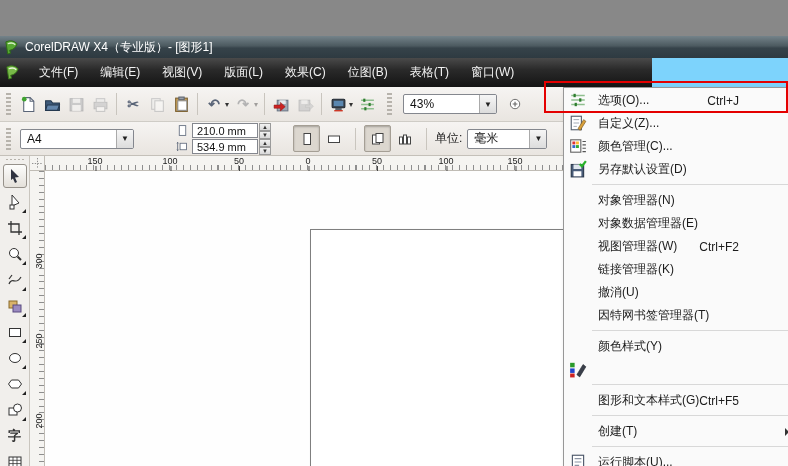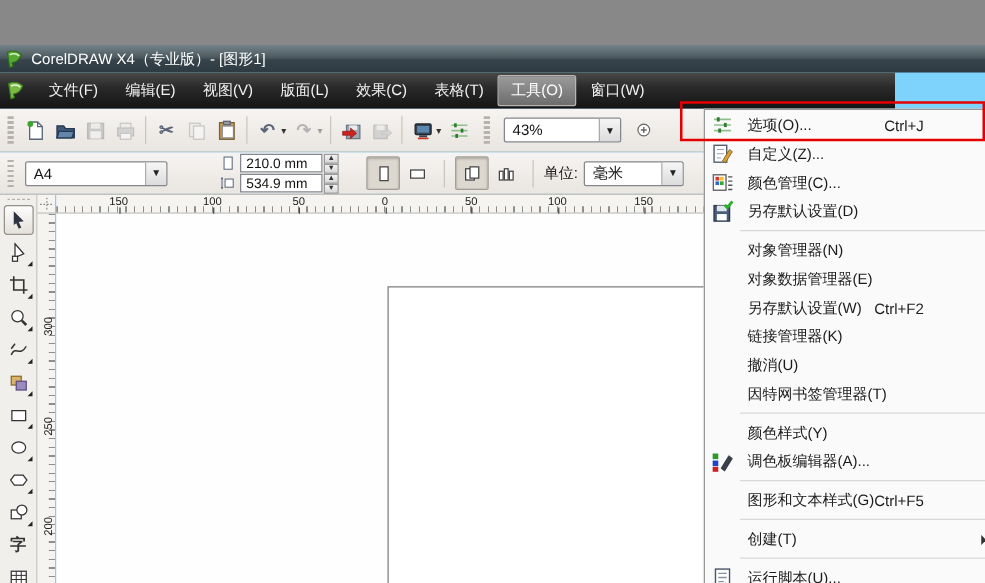--- a/index.html
+++ b/index.html
@@ -4,21 +4,21 @@
 <style>
   html,body{margin:0;padding:0;background:#888;}
   .screen{position:relative;width:788px;height:466px;overflow:hidden;
     font-family:Liberation Sans, sans-serif;background:#7dd3fc;margin-top:36px;}
   
   .titlebar{position:absolute;left:0;top:0;width:788px;height:22px;
     background:linear-gradient(180deg,#74838a 0%,#4c5a60 45%,#36434a 55%,#2e3a41 100%);
     display:flex;align-items:center;color:#fff;font-size:12px;}
   .titlebar .appicon{margin:0 6px 0 4px;}
   
-  .menubar{position:absolute;left:0;top:22px;width:716px;height:29px;
+  .menubar{position:absolute;left:0;top:22px;width:652px;height:29px;
     background:linear-gradient(180deg,#4a4a4a 0%,#2a2a2a 40%,#141414 100%);
     display:flex;align-items:center;color:#f2f2f2;font-size:12px;border-bottom:1px solid #000;}
   .menubar .appicon{margin:0 8px 0 5px;}
   .mbi{padding:4px 11px;border-radius:2px;white-space:nowrap;}
   .mbi.active{background:linear-gradient(180deg,#9b9b9b,#6d6d6d);border:1px solid #b5b5b5;
     padding:3px 10px;color:#ffffff;}
   
   .toolbar{position:absolute;left:0;top:51px;width:788px;height:35px;
     background:linear-gradient(180deg,#f6f4f2,#e9e5e0);border-bottom:1px solid #cfccc6;
     display:flex;align-items:center;padding-left:6px;box-sizing:border-box;}
@@ -116,22 +116,22 @@
       <svg width="15" height="15" viewBox="0 0 16 16">
           <path d="M2 2 q7 -3 12 2 q-2 6 -8 7 l1 3 -3 1 z" fill="#78b948" stroke="#3a7a1c" stroke-width="1"></path>
           <path d="M4 4 q5 -2 8 1" stroke="#e6f5d8" stroke-width="1.4" fill="none"></path>
         </svg>
     </span>
     <span class="mbi">文件(F)</span>
     <span class="mbi">编辑(E)</span>
     <span class="mbi">视图(V)</span>
     <span class="mbi">版面(L)</span>
     <span class="mbi">效果(C)</span>
+    <span class="mbi">位图(B)</span>
     <span class="mbi">表格(T)</span>
-    <span class="mbi active">工具(O)</span>
     <span class="mbi">窗口(W)</span>
   </div>
 
   <div class="toolbar">
     <div class="grip"></div>
     <div class="tbtn">
       <svg width="17" height="17" viewBox="0 0 16 16">
           <path d="M3.5 1.5 h6 l3.5 3.5 v9.5 h-9.5 z" fill="#fff" stroke="#5a6578"></path>
           <path d="M9.5 1.5 v3.5 h3.5" fill="none" stroke="#5a6578"></path>
           <circle cx="4" cy="3" r="2.2" fill="#3fa32f"></circle>
@@ -451,21 +451,21 @@
       <span>另存默认设置(D)</span>
     </div>
     <div class="msep"></div>
     <div class="mi">
       <span>对象管理器(N)</span>
     </div>
     <div class="mi">
       <span>对象数据管理器(E)</span>
     </div>
     <div class="mi">
-      <span>另存默认设置(W)</span>
+      <span>视图管理器(W)</span>
       <span class="mis">Ctrl+F2</span>
     </div>
     <div class="mi">
       <span>链接管理器(K)</span>
     </div>
     <div class="mi">
       <span>撤消(U)</span>
     </div>
     <div class="mi">
       <span>因特网书签管理器(T)</span>
@@ -476,21 +476,20 @@
     </div>
     <div class="mi">
       <span class="mic">
         <svg width="18" height="18" viewBox="0 0 16 16">
             <rect x="1" y="2.5" width="4" height="4" fill="#2a9a2a"></rect>
             <rect x="1" y="7.5" width="4" height="4" fill="#2244cc"></rect>
             <rect x="1" y="12" width="4" height="3.5" fill="#cc2222"></rect>
             <path d="M7 13 L12.5 4 L15 6 L9.5 15 Z" fill="#3a3f4a" stroke="#1d2129" stroke-width=".5"></path>
           </svg>
       </span>
-      <span>调色板编辑器(A)...</span>
     </div>
     <div class="msep"></div>
     <div class="mi">
       <span>图形和文本样式(G)</span>
       <span class="mis">Ctrl+F5</span>
     </div>
     <div class="msep"></div>
     <div class="mi">
       <span>创建(T)</span>
       <span class="marrow"></span>

